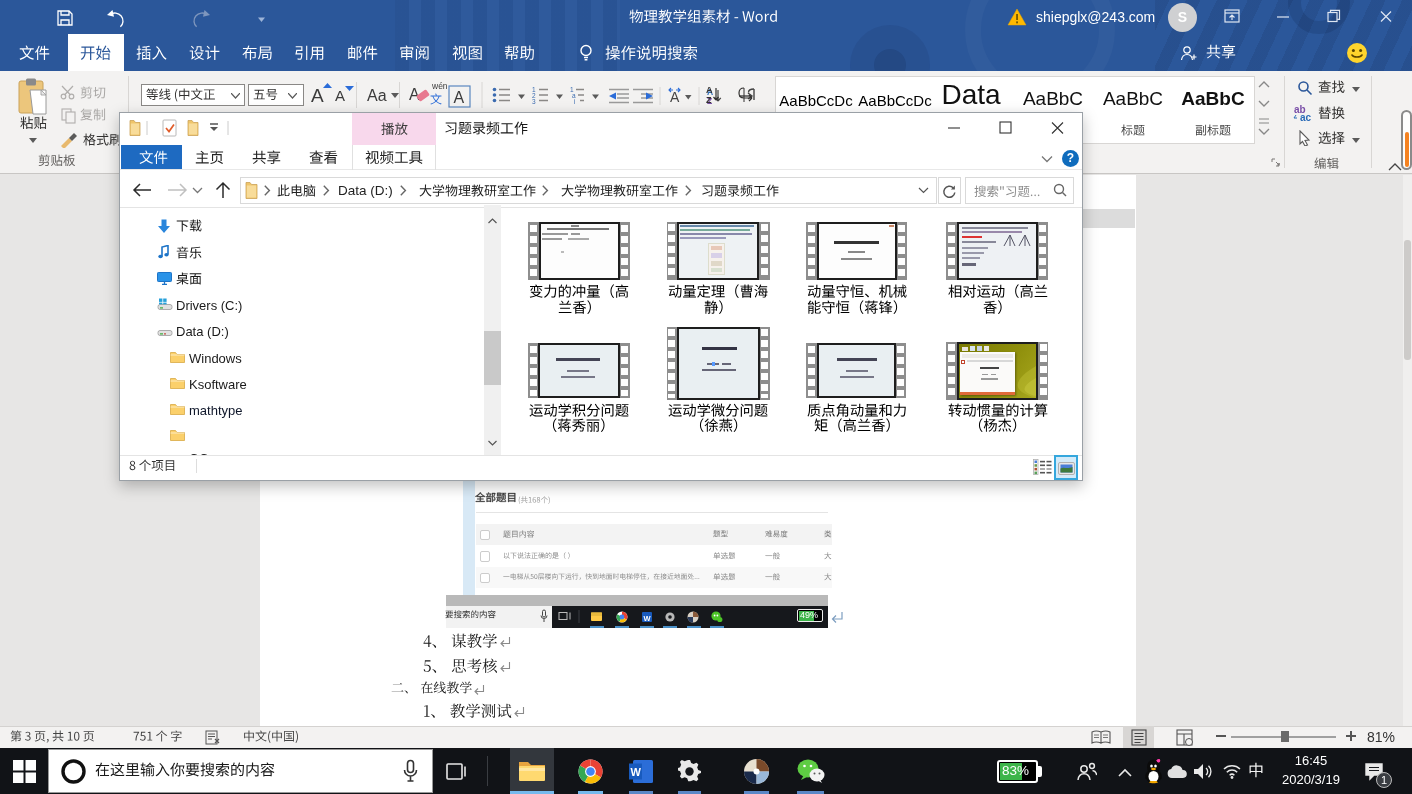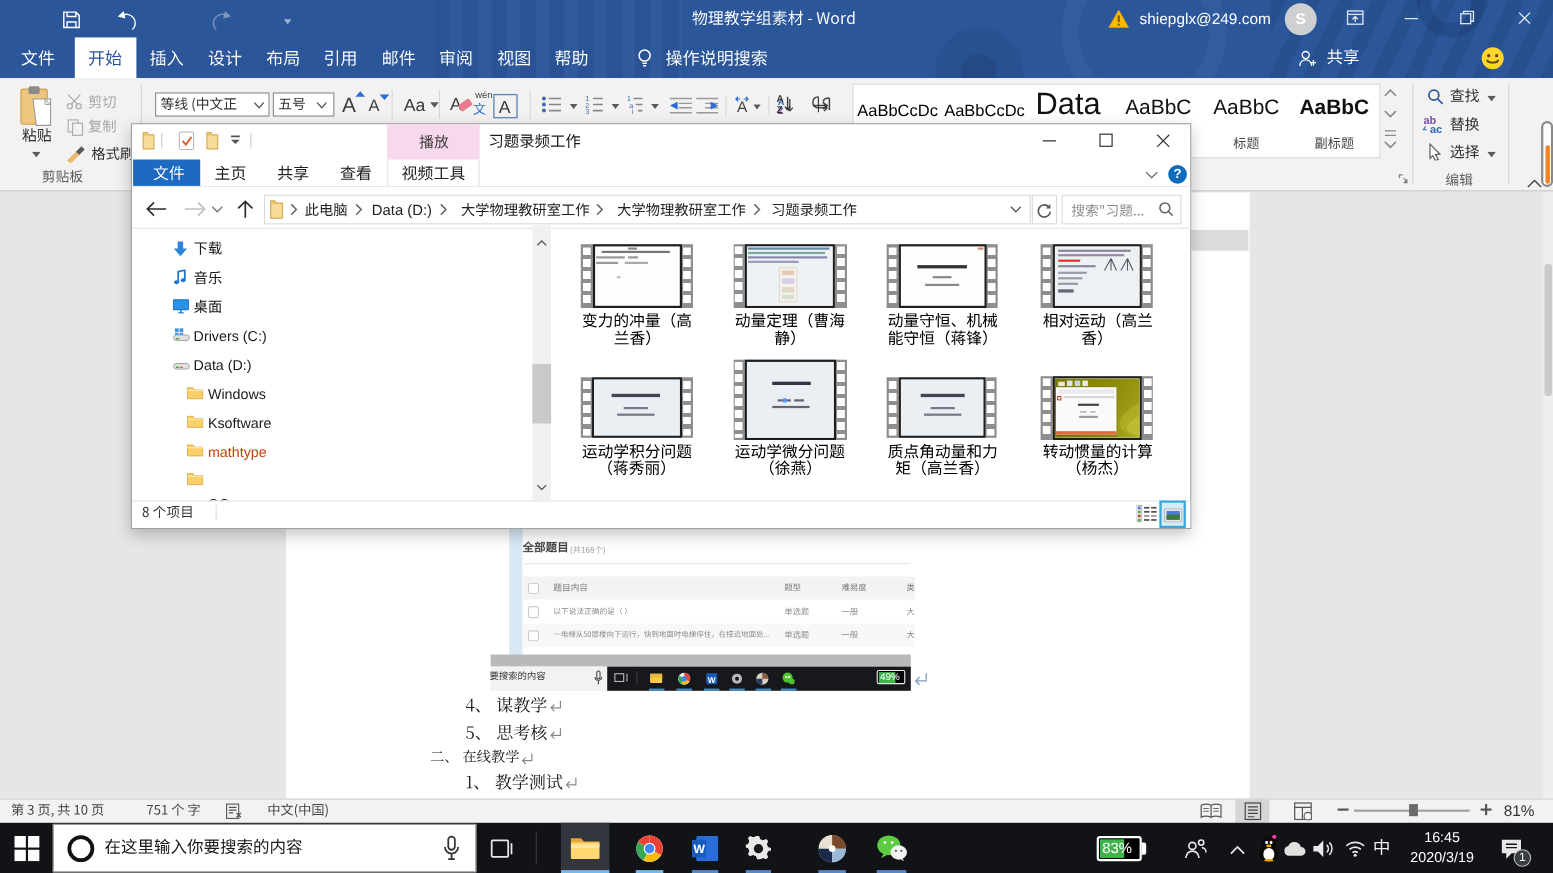--- a/index.html
+++ b/index.html
@@ -252,21 +252,21 @@
         <use href="#g72" x="2320"></use>
         <use href="#g64" x="2417"></use>
       </g>
     </svg>
   </div>
 <svg class="abs" style="left:1007px;top:8px" width="20" height="18" viewBox="0 0 20 18">
     <path d="M10 1L19 17H1z" fill="#ffb900" stroke="#e8a600" stroke-width="0.5"></path>
     <rect x="9.1" y="6" width="1.9" height="6" fill="#7a5b00"></rect>
     <rect x="9.1" y="13.4" width="1.9" height="1.9" fill="#7a5b00"></rect>
   </svg>
-<div class="abs" style="left:1036px;top:9px;font-size:14px;color:#fff">shiepglx@249.com</div>
+<div class="abs" style="left:1036px;top:9px;font-size:14px;color:#fff">shiepglx@243.com</div>
 <div class="abs" style="left:1168px;top:3px;width:29px;height:29px;border-radius:50%;background:#cfd0d2;color:#fff;font-size:14px;text-align:center;line-height:29px;font-weight:bold">S</div>
 <svg class="abs" style="left:1224px;top:8px" width="180" height="18" viewBox="0 0 180 18">
 <g stroke="#dfe6f2" stroke-width="1.2" fill="none">
 <rect x="1" y="2" width="14" height="12"></rect>
       <path d="M1 5h14"></path>
       <path d="M8 12V7.5M5.5 9.5L8 7l2.5 2.5"></path>
 <path d="M53 9h12"></path>
 <rect x="104" y="4.5" width="9" height="9"></rect>
       <path d="M106.5 4.5v-2.2h9v9h-2.3"></path>
 <path d="M157 3.5l10 10M167 3.5l-10 10"></path>
@@ -1490,21 +1490,21 @@
       <path d="M0.5 4h14" stroke="#fff" stroke-width="1" opacity="0.6"></path>
     </svg>
   </div>
 <div class="abs" style="left:189px;top:376.5px;font-size:13px;color:#1a1a1a">Ksoftware</div>
 <div class="abs" style="left:170px;top:403.0px">
     <svg width="15" height="13" viewBox="0 0 15 13">
       <path d="M0.5 1.5h5l1.5 2h7.5v8h-14z" fill="#fbd06b" stroke="#d8a944" stroke-width="0.8"></path>
       <path d="M0.5 4h14" stroke="#fff" stroke-width="1" opacity="0.6"></path>
     </svg>
   </div>
-<div class="abs" style="left:189px;top:402.5px;font-size:13px;color:#c2410c">mathtype</div>
+<div class="abs" style="left:189px;top:402.5px;font-size:13px;color:#0f172a">mathtype</div>
 <div class="abs" style="left:170px;top:429.0px">
     <svg width="15" height="13" viewBox="0 0 15 13">
       <path d="M0.5 1.5h5l1.5 2h7.5v8h-14z" fill="#fbd06b" stroke="#d8a944" stroke-width="0.8"></path>
       <path d="M0.5 4h14" stroke="#fff" stroke-width="1" opacity="0.6"></path>
     </svg>
   </div>
 <div class="abs" style="left:189px;top:451px;font-size:13px;color:#1a1a1a">QQ</div>
 <div class="abs" style="left:484px;top:205px;width:17px;height:250px;background:#f0f0f0"></div>
 <div class="abs" style="left:484px;top:331px;width:17px;height:54px;background:#c9c9c9"></div>
 <svg class="abs" style="left:488px;top:218px" width="9" height="6" viewBox="0 0 9 6">

